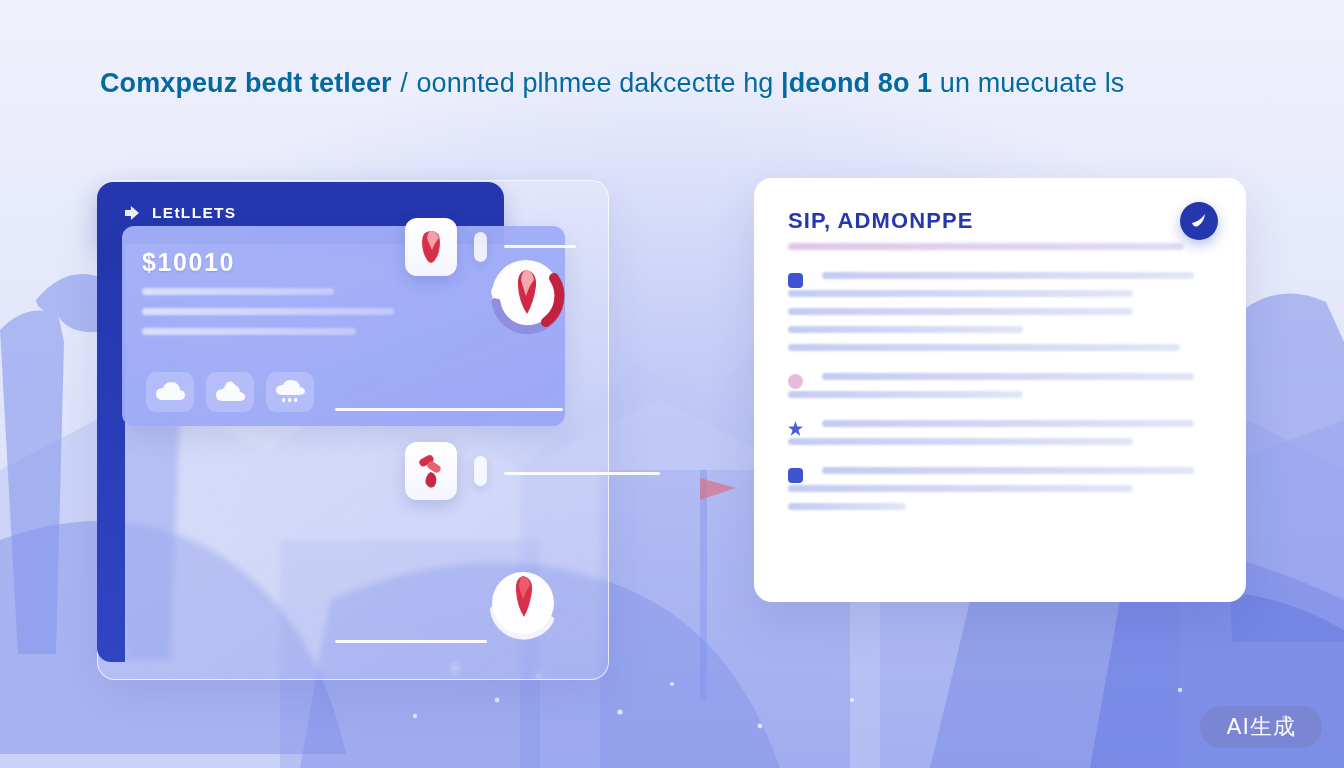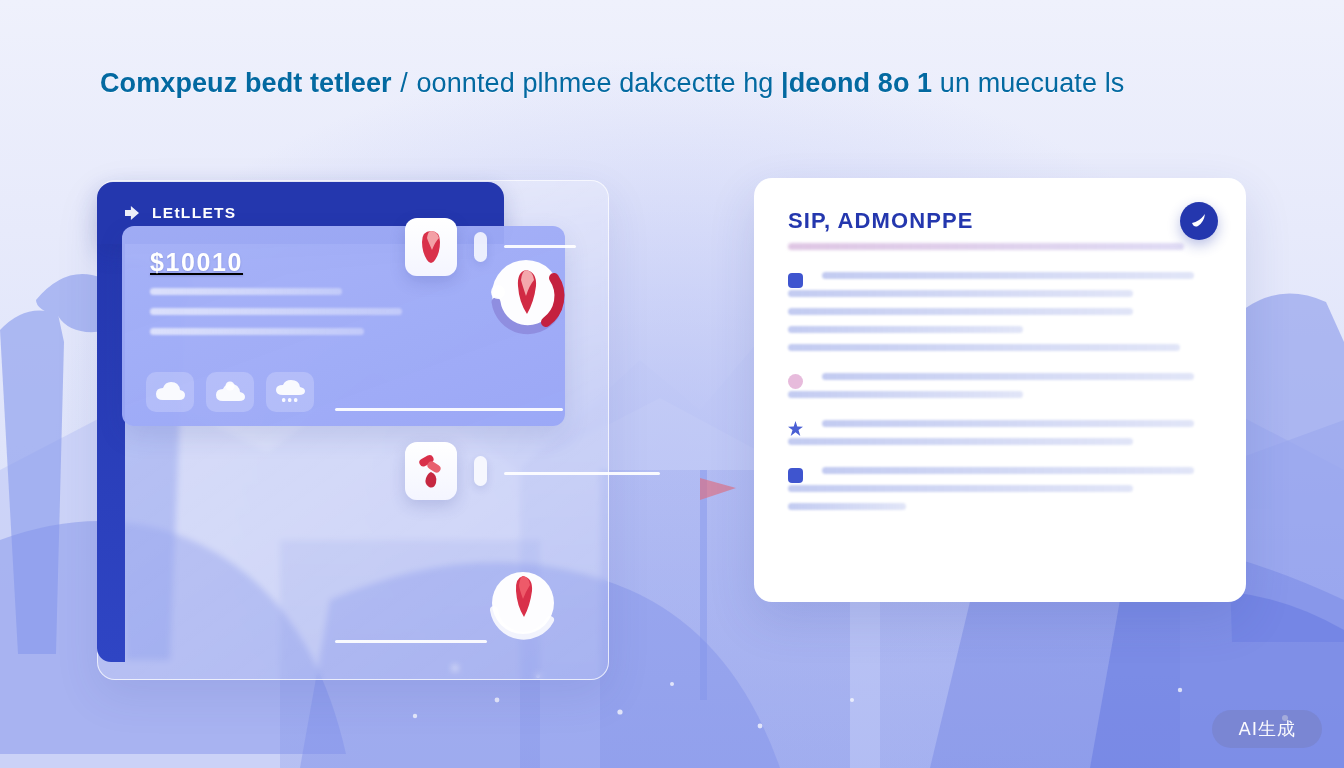--- a/index.html
+++ b/index.html
@@ -73,21 +73,21 @@
   .card {
     position:absolute; left:25px; width:443px;
     background:linear-gradient(160deg, rgba(164,176,247,.96), rgba(152,165,246,.94));
     border-radius:12px;
     box-shadow:0 10px 26px rgba(46,60,150,.13);
     overflow:hidden;
   }
   .card.one { top:44px;  height:200px; }
   .card.two { top:252px; height:226px; }
 
-  .card-pad { position:relative; padding:22px 24px 0 28px; height:100%;text-decoration:underline; }
+  .card-pad { position:relative; padding:22px 24px 0 20px; height:100%; }
 
   .amount {
     color:#ffffff; font-weight:700; letter-spacing:1.6px;
     font-size:25px; line-height:28px;
     text-shadow:0 1px 2px rgba(40,54,140,.25);
   }
   .amount-rule {
     width:115px; height:4px; border-radius:3px;
     background:rgba(255,255,255,.88);
     margin:9px 0 4px 0;
@@ -190,21 +190,21 @@
   .para .tl.e3 { width:60%; }
   .para .tl.e5 { width:30%; }
   .para .tl.neg { margin-left:-34px; }
 
   
   #watermark {
     position:absolute; right:22px; bottom:20px;
     padding:10px 26px; border-radius:28px;
     background:rgba(118,128,195,.55);
     color:rgba(255,255,255,.96);
-    font-size:18px; letter-spacing:1px; line-height:1;
+    font-size:22px; letter-spacing:1px; line-height:1;
     font-family:"DejaVu Sans",sans-serif;
   }
 </style>
 </head>
 <body>
 
 <div id="scene">
   <div class="bg-wash"></div>
   <svg viewBox="0 0 1344 768" preserveAspectRatio="none">
     <defs>

